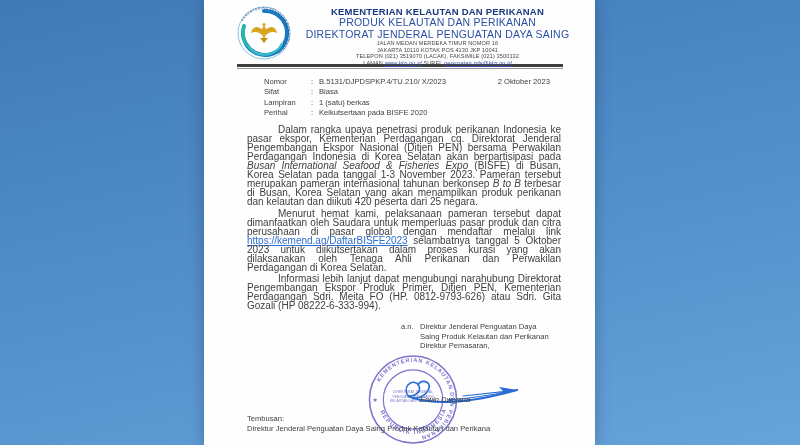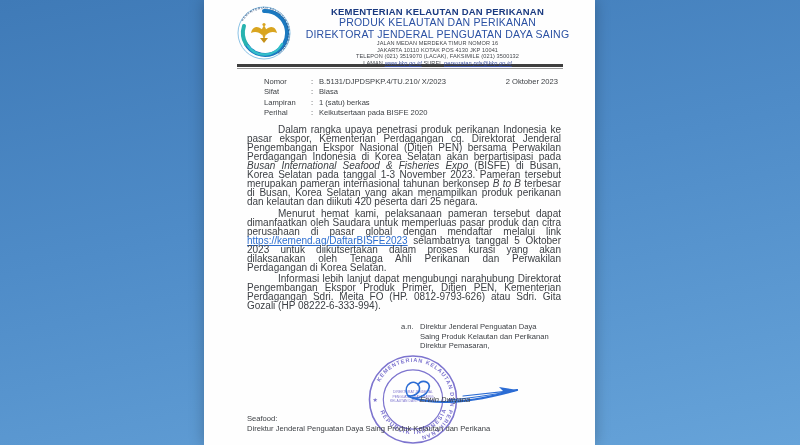--- a/index.html
+++ b/index.html
@@ -15,21 +15,21 @@
   .h2{font-size:10.5px;letter-spacing:.2px;color:#2b51a3;line-height:11.5px;}
   .addr{font-size:5.6px;color:#44474c;line-height:6.6px;letter-spacing:.1px;}
   .addr .ulink{color:#3b4fa0;text-decoration:underline;font-style:italic;}
   .rule{margin:2px 32px 0 33px;border-top:3px solid #3e3e3e;border-bottom:1px solid #9a9a9a;height:1px;}
 
   
   .meta{position:relative;margin:8px 37px 0 43px;font-size:7.6px;color:#3d4045;}
   .meta-row{display:flex;line-height:10.3px;}
   .meta-label{width:47px;padding-left:17px;}
   .meta-colon{width:8px;}
-  .meta-date{position:absolute;right:0;top:0;line-height:10.3px;}
+  .meta-date{position:absolute;right:8px;top:0;line-height:10.3px;}
 
   
   .recipient{margin:9px 37px 0 43px;font-size:7.6px;font-weight:bold;color:#33363b;}
   .letter-body{margin:7px 34px 0 43px;font-size:10px;color:#3d4045;}
   .para{margin:0 0 2.5px;text-indent:31px;text-align:justify;line-height:9px;}
   .it{font-style:italic;}
   a.reg-link{color:#2e6fd0;text-decoration:underline;cursor:pointer;}
 
   
   .an-block{position:absolute;left:197px;top:322px;display:flex;font-size:7.6px;color:#3d4045;line-height:9.6px;}
@@ -156,18 +156,18 @@
         <path d="M28 32 C 24 22 36 16 40 24 C 43 31 33 36 28 33 C 35 40 48 34 50 26 C 52 19 42 17 39 23" stroke-width="1.6"></path>
         <path d="M34 36 C 60 44 95 40 138 28" stroke-width="2"></path>
         <path d="M70 38 C 95 36 118 32 139 28 L 84 34" stroke-width="1.2"></path>
       </g>
       <polygon points="139,28 120,25 126,31" fill="#2b6cd4"></polygon>
     </svg>
 
     <div class="sig-name">Erwin Dwiyana</div>
 
     <div class="tembusan">
-      <div>Seafood:</div>
+      <div>Tembusan:</div>
       <div>Direktur Jenderal Penguatan Daya Saing Produk Kelautan dan Perikana</div>
     </div>
 
   </div>
 </div>
 
 </body></html>

